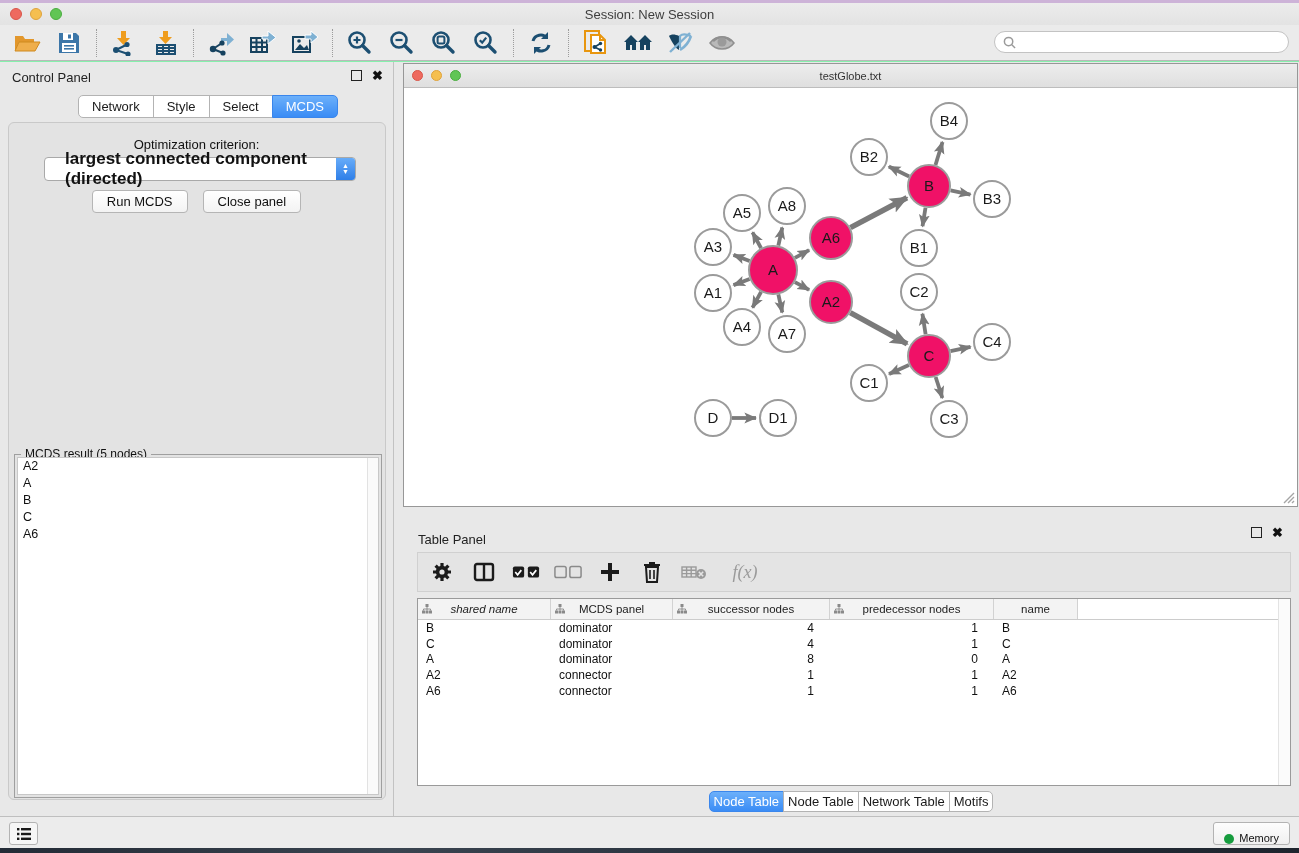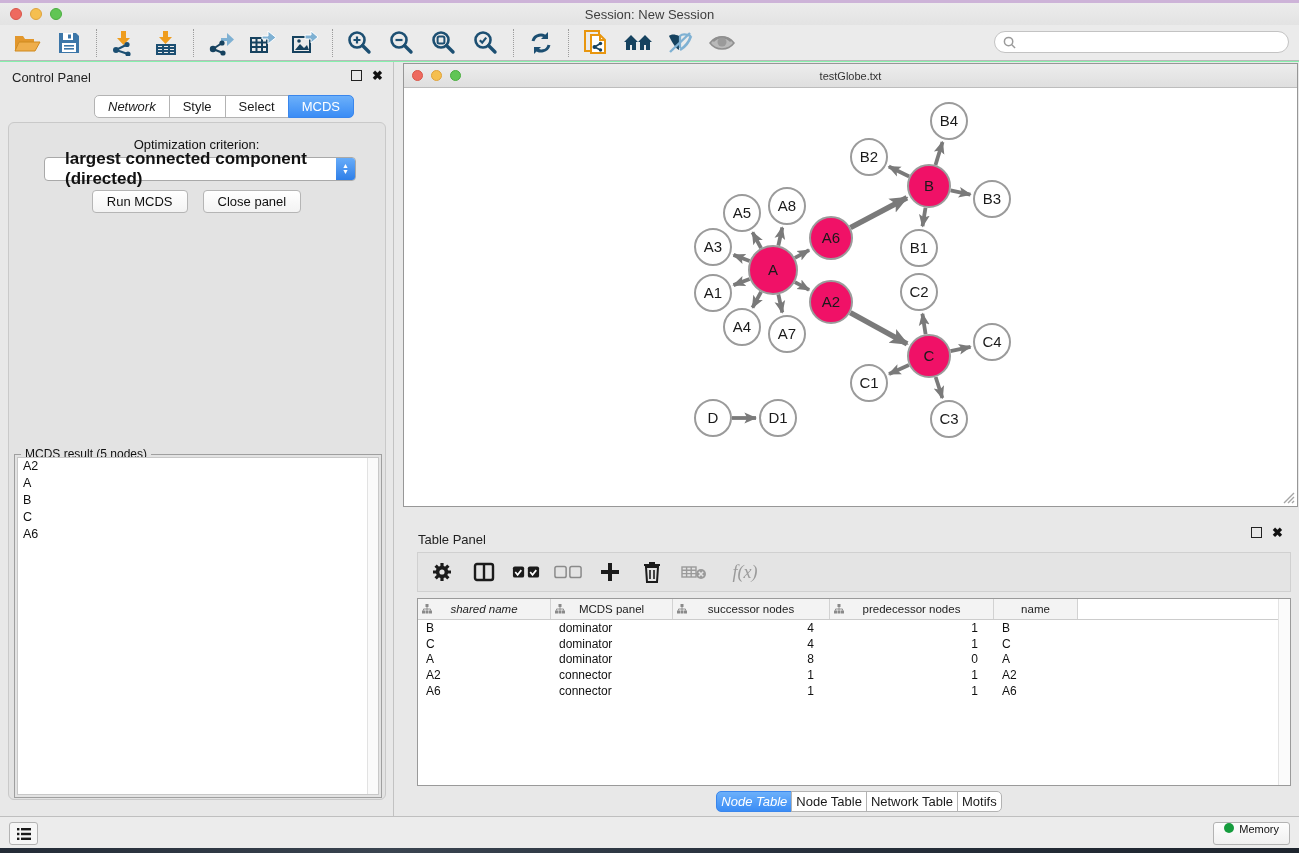--- a/index.html
+++ b/index.html
@@ -38,21 +38,21 @@
      border-right:1px solid #c2c2c2; }
   .panel-head { position:absolute; left:0; top:0; width:100%; height:30px; display:flex; align-items:center; }
   .panel-title { font-size:13px; color:#222; margin-left:12px; }
   .panel-ctrls { position:absolute; right:10px; top:8px; display:flex; gap:10px; }
   .float-glyph { width:11px; height:11px; border:1.5px solid #222; display:inline-block; }
   .close-glyph { font-size:13px; font-weight:bold; color:#111; line-height:11px; }
 
   .seg-row { position:absolute; display:flex; }
   .seg { background:#fff; border:1px solid #b3b3b3; margin-left:-1px; font-size:13px; color:#1a1a1a;
      padding:3px 13px; white-space:nowrap; }
-  .seg:first-child { border-radius:5px 0 0 5px; margin-left:16px;font-style:italic; }
+  .seg:first-child { border-radius:5px 0 0 5px; margin-left:0; }
   .seg:last-child { border-radius:0 5px 5px 0; }
   .seg.active { background:linear-gradient(#6cb0fa,#3a8cf5); border-color:#3a86ec; color:#fff; }
 
   .cpanel-inner { position:absolute; left:8px; top:60px; width:378px; height:678px; background:#e3e3e3;
      border:1px solid #c9c9c9; border-radius:6px; }
   .opt-label { position:absolute; left:0; top:75px; width:100%; text-align:center; font-size:13px; color:#111; }
   .dropdown { position:absolute; left:44px; top:95px; width:312px; height:24px; background:#fff;
      border:1px solid #a9a9a9; border-radius:4px; display:flex; align-items:center; }
   .dropdown .dval { flex:1; font-size:17px; color:#111; padding-left:20px;font-weight:bold; }
   .dd-stepper { width:19px; height:22px; border-radius:0 3px 3px 0; background:linear-gradient(#67acf9,#2f7fe8);
@@ -101,21 +101,21 @@
 
   .ttab-row { position:absolute; left:0; top:271px; width:100%; display:flex; justify-content:center; }
   .ttab-row .seg { padding:2px 4px; }
 
   
   .statusbar { position:absolute; left:0; top:816px; width:100%; height:32px; background:#ececec;
      border-top:1px solid #bfbfbf; }
   .sb-left-btn { position:absolute; left:9px; top:5px; width:29px; height:23px; background:#f6f6f6;
      border:1px solid #b3b3b3; border-radius:3px; display:flex; align-items:center; justify-content:center; }
   .memory-btn { position:absolute; right:9px; top:5px; height:23px; background:linear-gradient(#fdfdfd,#f0f0f0);
-     border:1px solid #b3b3b3; border-radius:3px; display:flex; align-items:flex-start; gap:5px; padding:0 10px;
+     border:1px solid #b3b3b3; border-radius:3px; display:flex; align-items:flex-end; gap:5px; padding:0 10px;
      font-size:11px; color:#111; }
   .memdot { width:10px; height:10px; border-radius:50%; background:#169c3e; }
 
   svg { display:block; }
 </style>
 </head>
 <body>
 
 <div class="app">
   <div class="desktop-top"></div>

